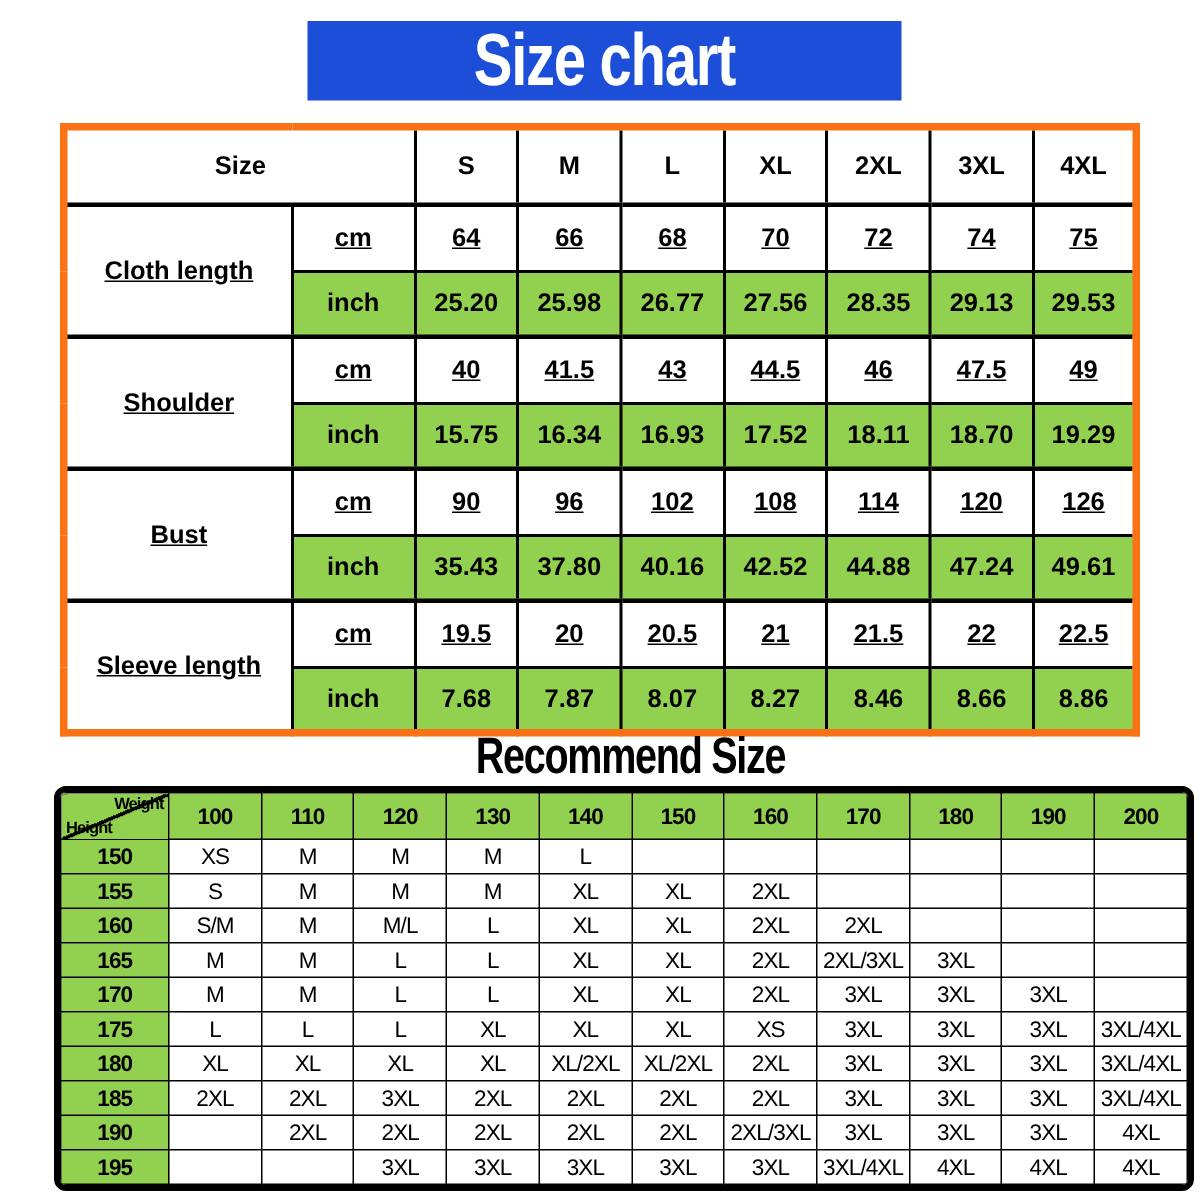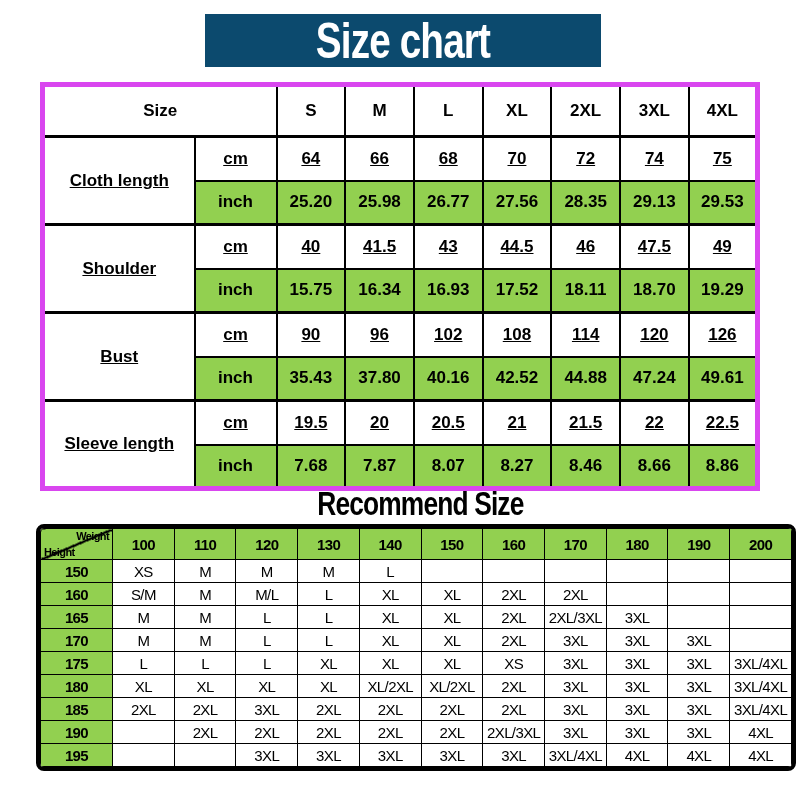--- a/index.html
+++ b/index.html
@@ -17,21 +17,21 @@
   }
   .banner span {
     color:#fff; font-size:44px; font-weight:700; letter-spacing:-1px;
     display:inline-block; transform:scale(0.88,1.12); white-space:nowrap;
   }
 
   
   #size-table {
     position:absolute; left:40px; top:82px; width:720px;
     border-collapse:collapse; table-layout:fixed;
-    border:5px solid #d946ef;
+    border:5px solid #f97316;
     text-align:center; font-weight:700; font-size:17px;
   }
   #size-table td { border:2px solid #000; padding:0; background:#fff; }
   #size-table tr { height:44px; }
   #size-table tr.head { height:52px; }
   #size-table tr.group-top td { border-top-width:3px;text-decoration:underline; }
   #size-table td.green { background:var(--green); }
 
   
   .subtitle {
@@ -62,21 +62,21 @@
       rgba(0,0,0,0) calc(50% - 1.2px), #000 calc(50% - 1.2px),
       #000 calc(50% + 1.2px), rgba(0,0,0,0) calc(50% + 1.2px));
     background-color:var(--green);
   }
   #rec-table .corner-top  { position:absolute; top:0;  right:3px; font-size:11px; font-weight:700; line-height:14px; }
   #rec-table .corner-bot  { position:absolute; bottom:0; left:3px; font-size:11px; font-weight:700; line-height:14px; }
 </style>
 </head>
 <body style="--green: #92D050;">
 
-<div class="banner" style="background: #0c4a6e;">
+<div class="banner" style="background: #1d4ed8;">
   <span style="color: rgb(255, 255, 255);">Size chart</span>
 </div>
 
 <table id="size-table">
   <colgroup>
     <col style="width:152px">
       <col style="width:82px">
     <col>
       <col>
       <col>
@@ -229,20 +229,34 @@
           <td>M</td>
           <td>L</td>
           <td></td>
           <td></td>
           <td></td>
           <td></td>
           <td></td>
           <td></td>
         </tr>
         <tr>
+          <td class="green">155</td>
+          <td>S</td>
+          <td>M</td>
+          <td>M</td>
+          <td>M</td>
+          <td>XL</td>
+          <td>XL</td>
+          <td>2XL</td>
+          <td></td>
+          <td></td>
+          <td></td>
+          <td></td>
+        </tr>
+        <tr>
           <td class="green">160</td>
           <td>S/M</td>
           <td>M</td>
           <td>M/L</td>
           <td>L</td>
           <td>XL</td>
           <td>XL</td>
           <td>2XL</td>
           <td>2XL</td>
           <td></td>

